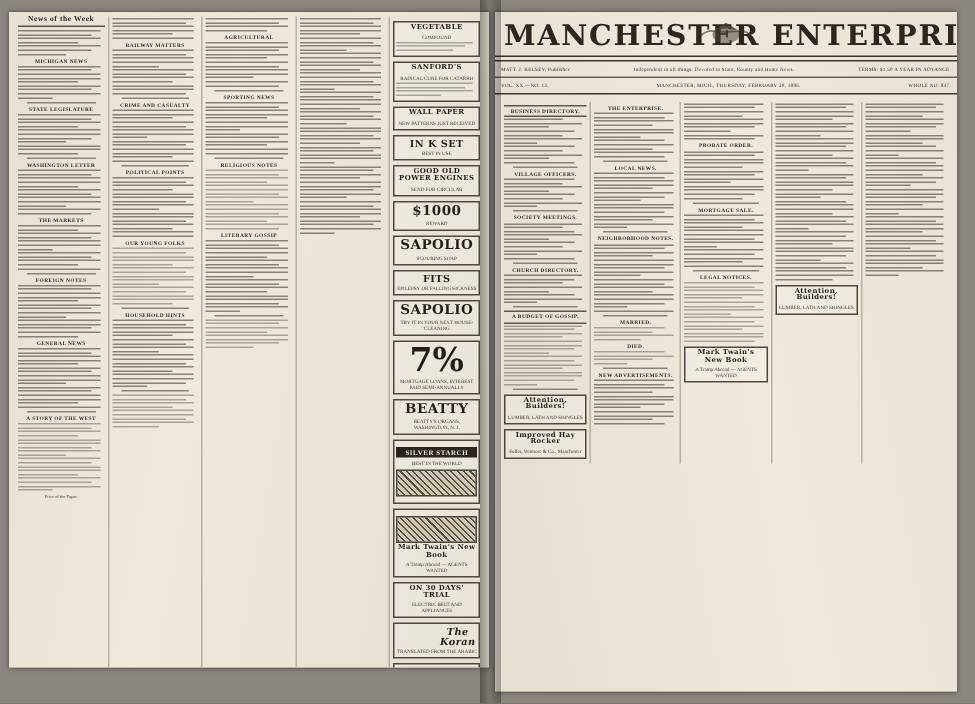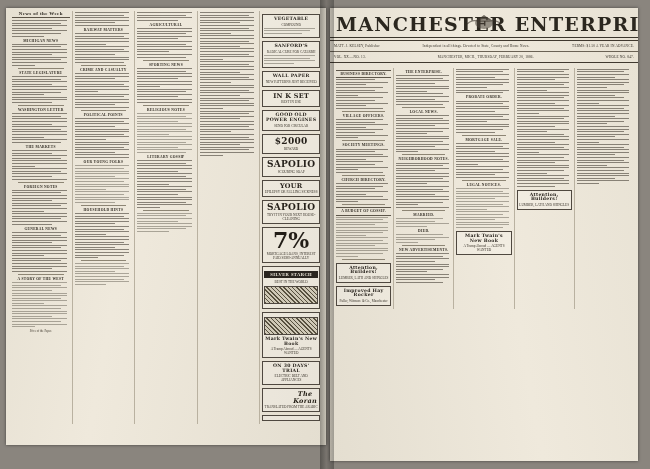--- a/index.html
+++ b/index.html
@@ -645,38 +645,42 @@
           </div>
           <div class="ad">
             <div class="ad-t md">IN K SET</div>
             <div class="ad-sub">BEST IN USE</div>
           </div>
           <div class="ad">
             <div class="ad-t sm">GOOD OLD POWER ENGINES</div>
             <div class="ad-sub">SEND FOR CIRCULAR</div>
           </div>
           <div class="ad">
-            <div class="ad-t lg">$2000</div>
+            <div class="ad-t lg">$1000</div>
             <div class="ad-sub">REWARD</div>
           </div>
           <div class="ad">
             <div class="ad-t lg">SAPOLIO</div>
             <div class="ad-sub">SCOURING SOAP</div>
           </div>
           <div class="ad">
-            <div class="ad-t md">YOUR</div>
+            <div class="ad-t md">FITS</div>
             <div class="ad-sub">EPILEPSY OR FALLING SICKNESS</div>
           </div>
           <div class="ad">
             <div class="ad-t lg">SAPOLIO</div>
             <div class="ad-sub">TRY IT IN YOUR NEXT HOUSE-CLEANING</div>
           </div>
           <div class="ad">
             <div class="big-num">7%</div>
             <div class="ad-sub">MORTGAGE LOANS, INTEREST PAID SEMI-ANNUALLY</div>
+          </div>
+          <div class="ad">
+            <div class="ad-t lg">BEATTY</div>
+            <div class="ad-sub">BEATTY'S ORGANS, WASHINGTON, N. J.</div>
           </div>
           <div class="ad">
             <div class="blackbar">SILVER STARCH</div>
             <div class="ad-sub">BEST IN THE WORLD</div>
             <div class="smallimg"></div>
           </div>
           <div class="ad">
             <div class="smallimg"></div>
             <div class="ad-t sm">Mark Twain's New Book</div>
             <div class="ad-sub">A Tramp Abroad — AGENTS WANTED</div>

